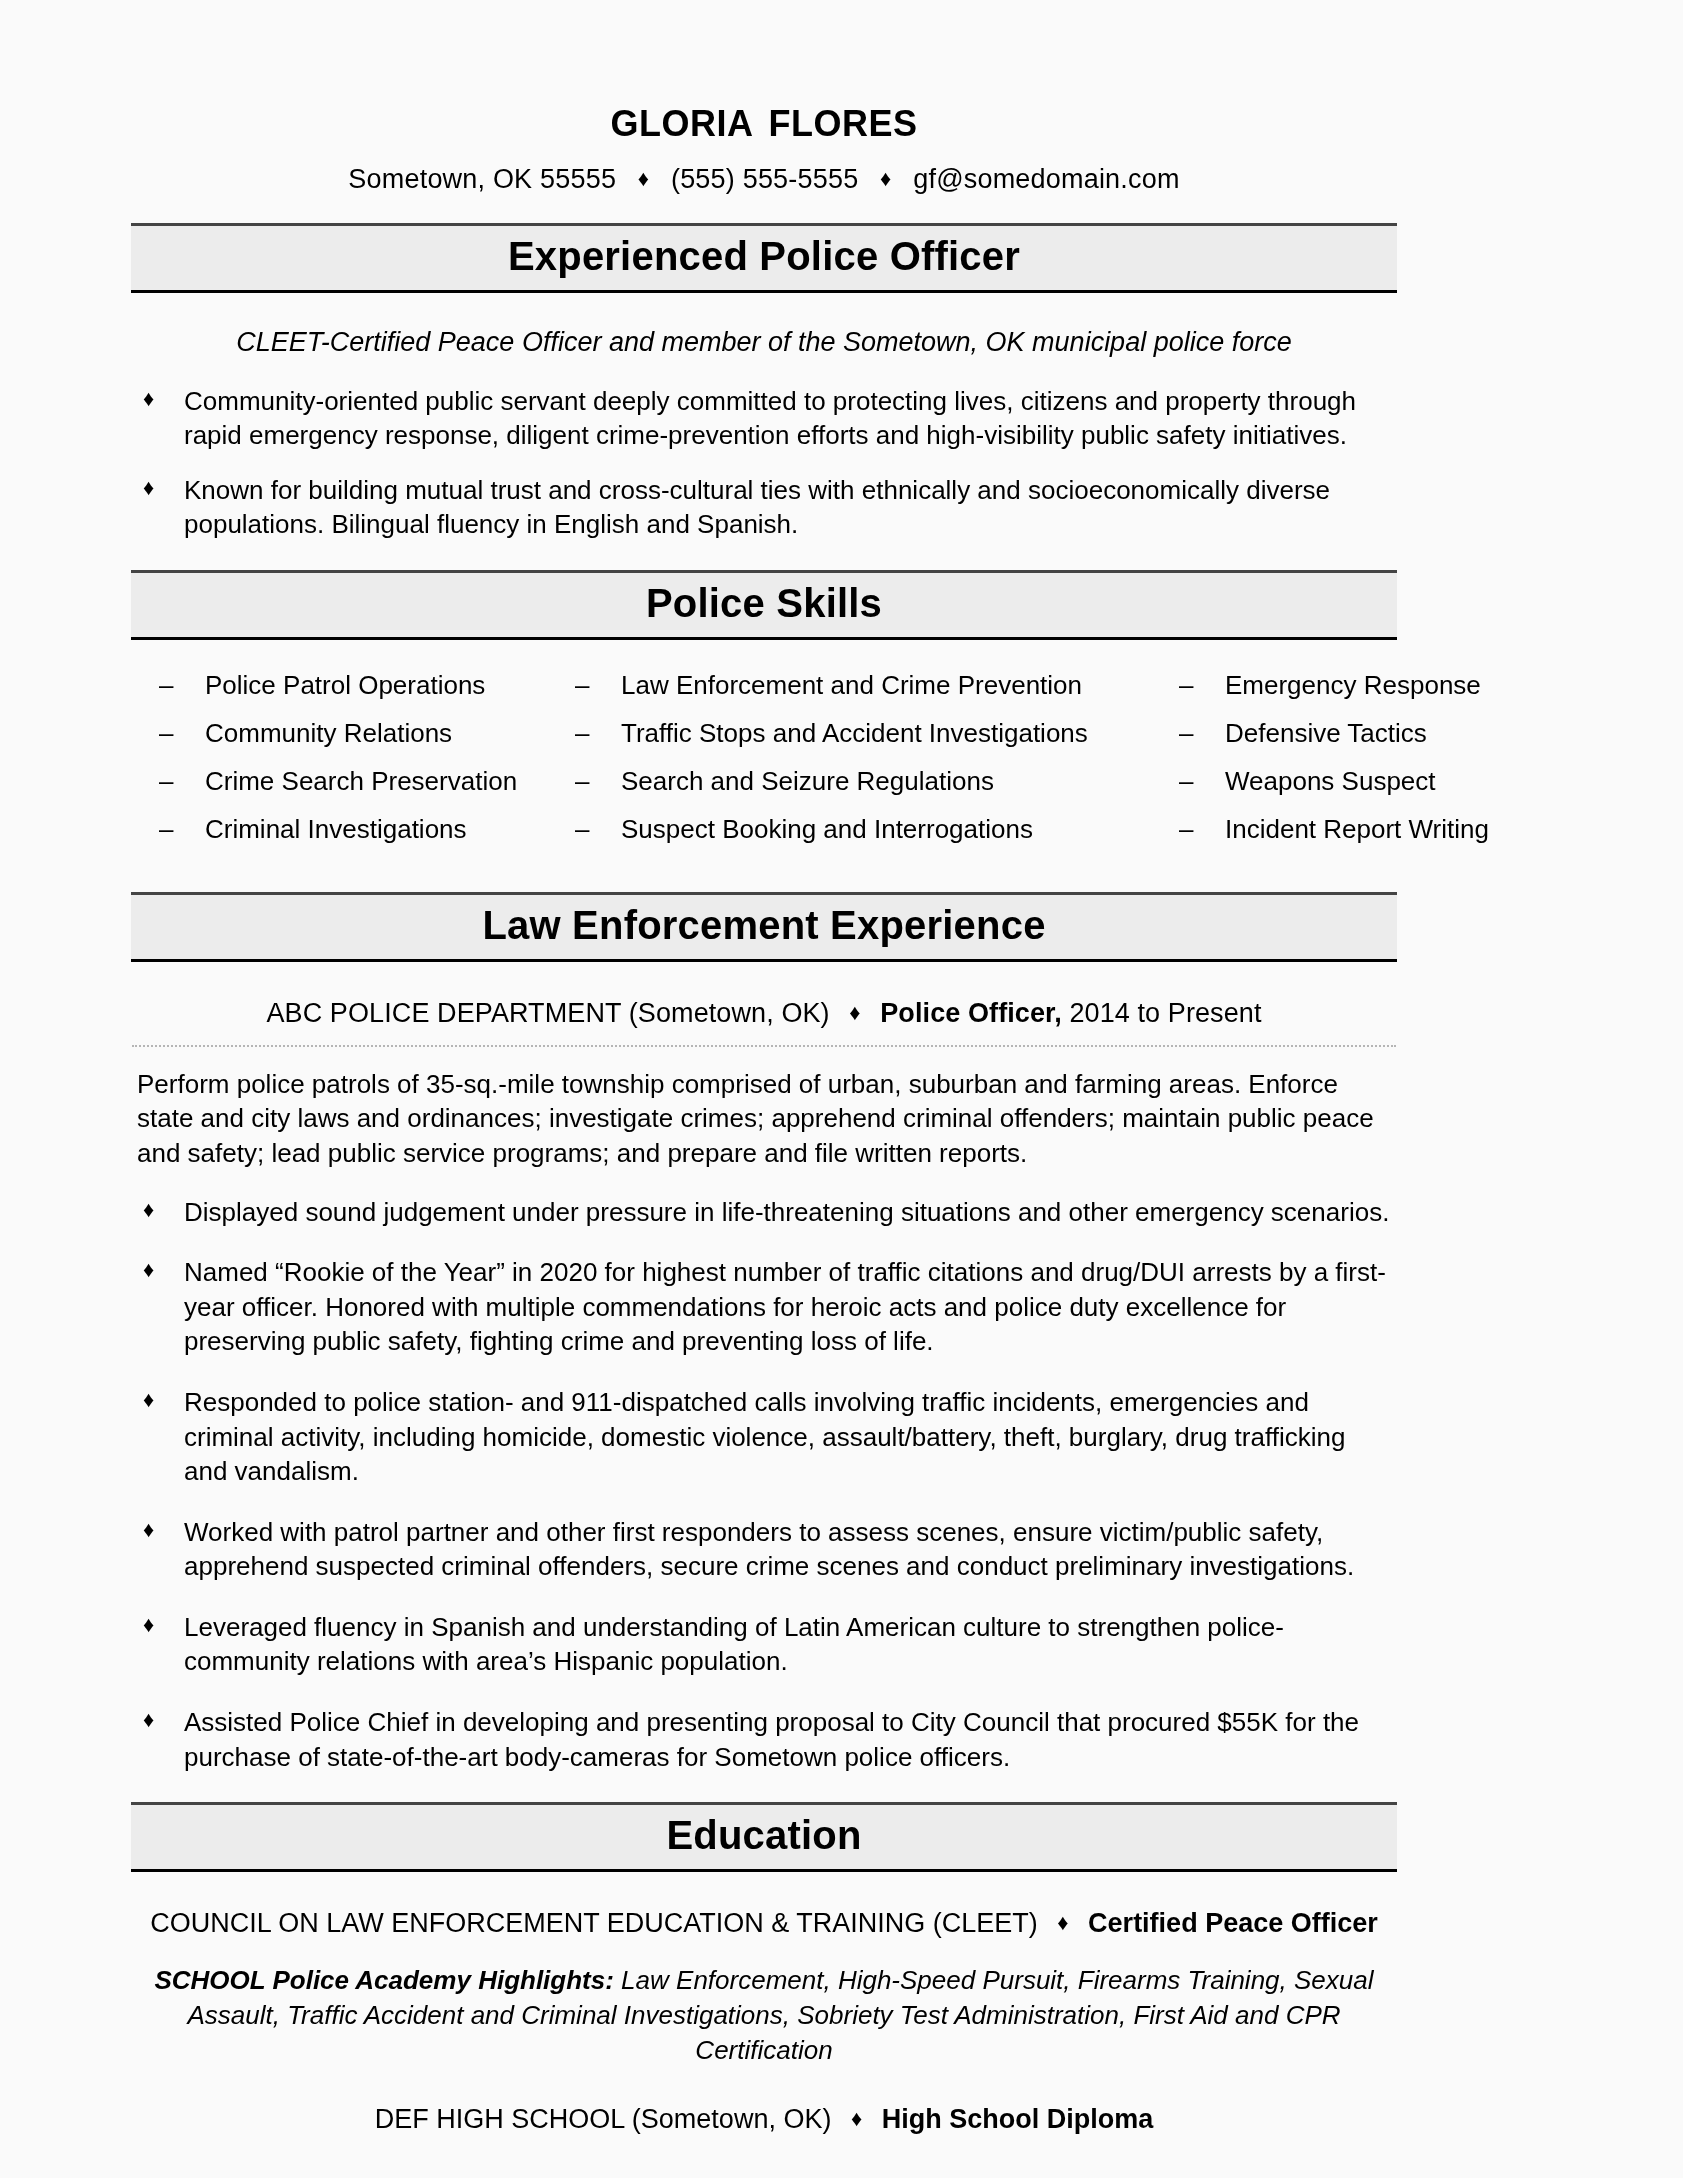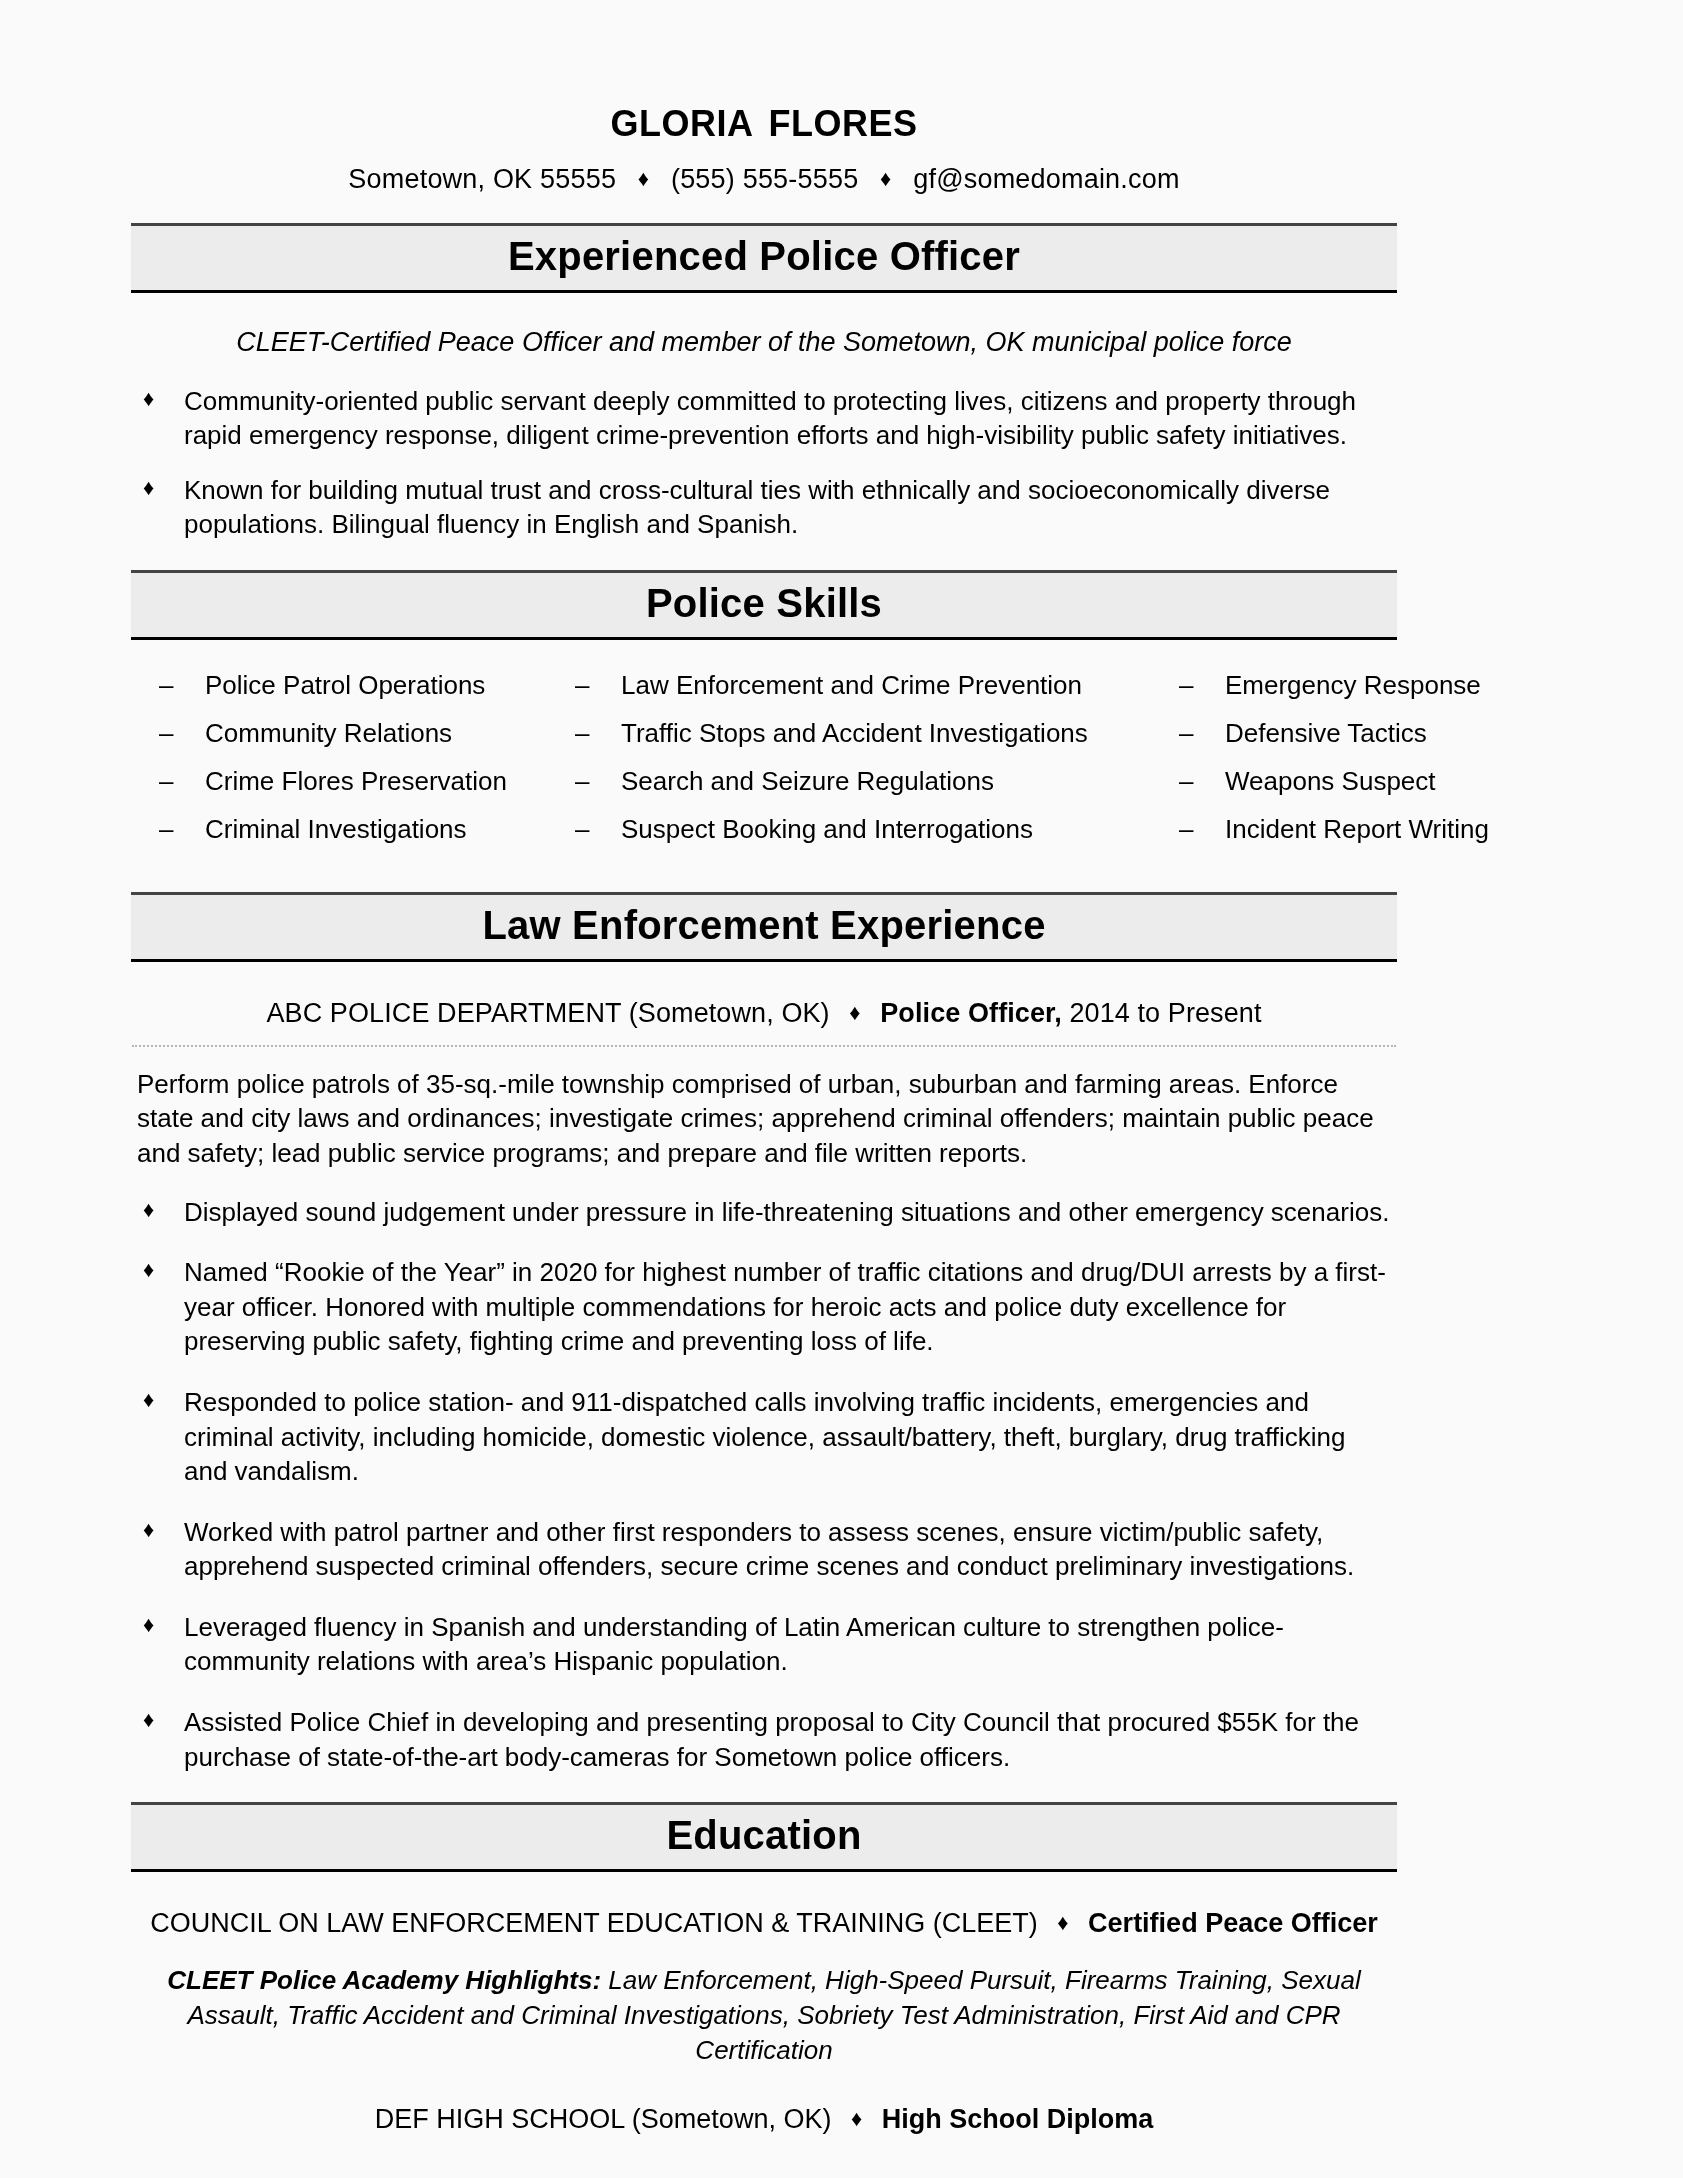--- a/index.html
+++ b/index.html
@@ -214,21 +214,21 @@
           <li>
             <span class="dash">–</span>
             <span>Police Patrol Operations</span>
           </li>
           <li>
             <span class="dash">–</span>
             <span>Community Relations</span>
           </li>
           <li>
             <span class="dash">–</span>
-            <span>Crime Flores Preservation</span>
+            <span>Crime Search Preservation</span>
           </li>
           <li>
             <span class="dash">–</span>
             <span>Criminal Investigations</span>
           </li>
         </ul>
       </div>
 
       <div class="skills-col c2">
         <ul>
@@ -322,21 +322,21 @@
       <div class="section-title">Education</div>
     </div>
 
     <div class="edu-line">
       <span>COUNCIL ON LAW ENFORCEMENT EDUCATION &amp; TRAINING (CLEET)</span>
       <span class="sep">♦</span>
       <b>Certified Peace Officer</b>
     </div>
 
     <div class="edu-highlights">
-      <b>CLEET Police Academy Highlights:</b><span> Law Enforcement, High-Speed Pursuit, Firearms Training, Sexual Assault, Traffic Accident and Criminal Investigations, Sobriety Test Administration, First Aid and CPR Certification</span>
+      <b>SCHOOL Police Academy Highlights:</b><span> Law Enforcement, High-Speed Pursuit, Firearms Training, Sexual Assault, Traffic Accident and Criminal Investigations, Sobriety Test Administration, First Aid and CPR Certification</span>
     </div>
 
     <div class="edu-line edu-hs">
       <span>DEF HIGH SCHOOL (Sometown, OK)</span>
       <span class="sep">♦</span>
       <b>High School Diploma</b>
     </div>
   </div>
 
 

